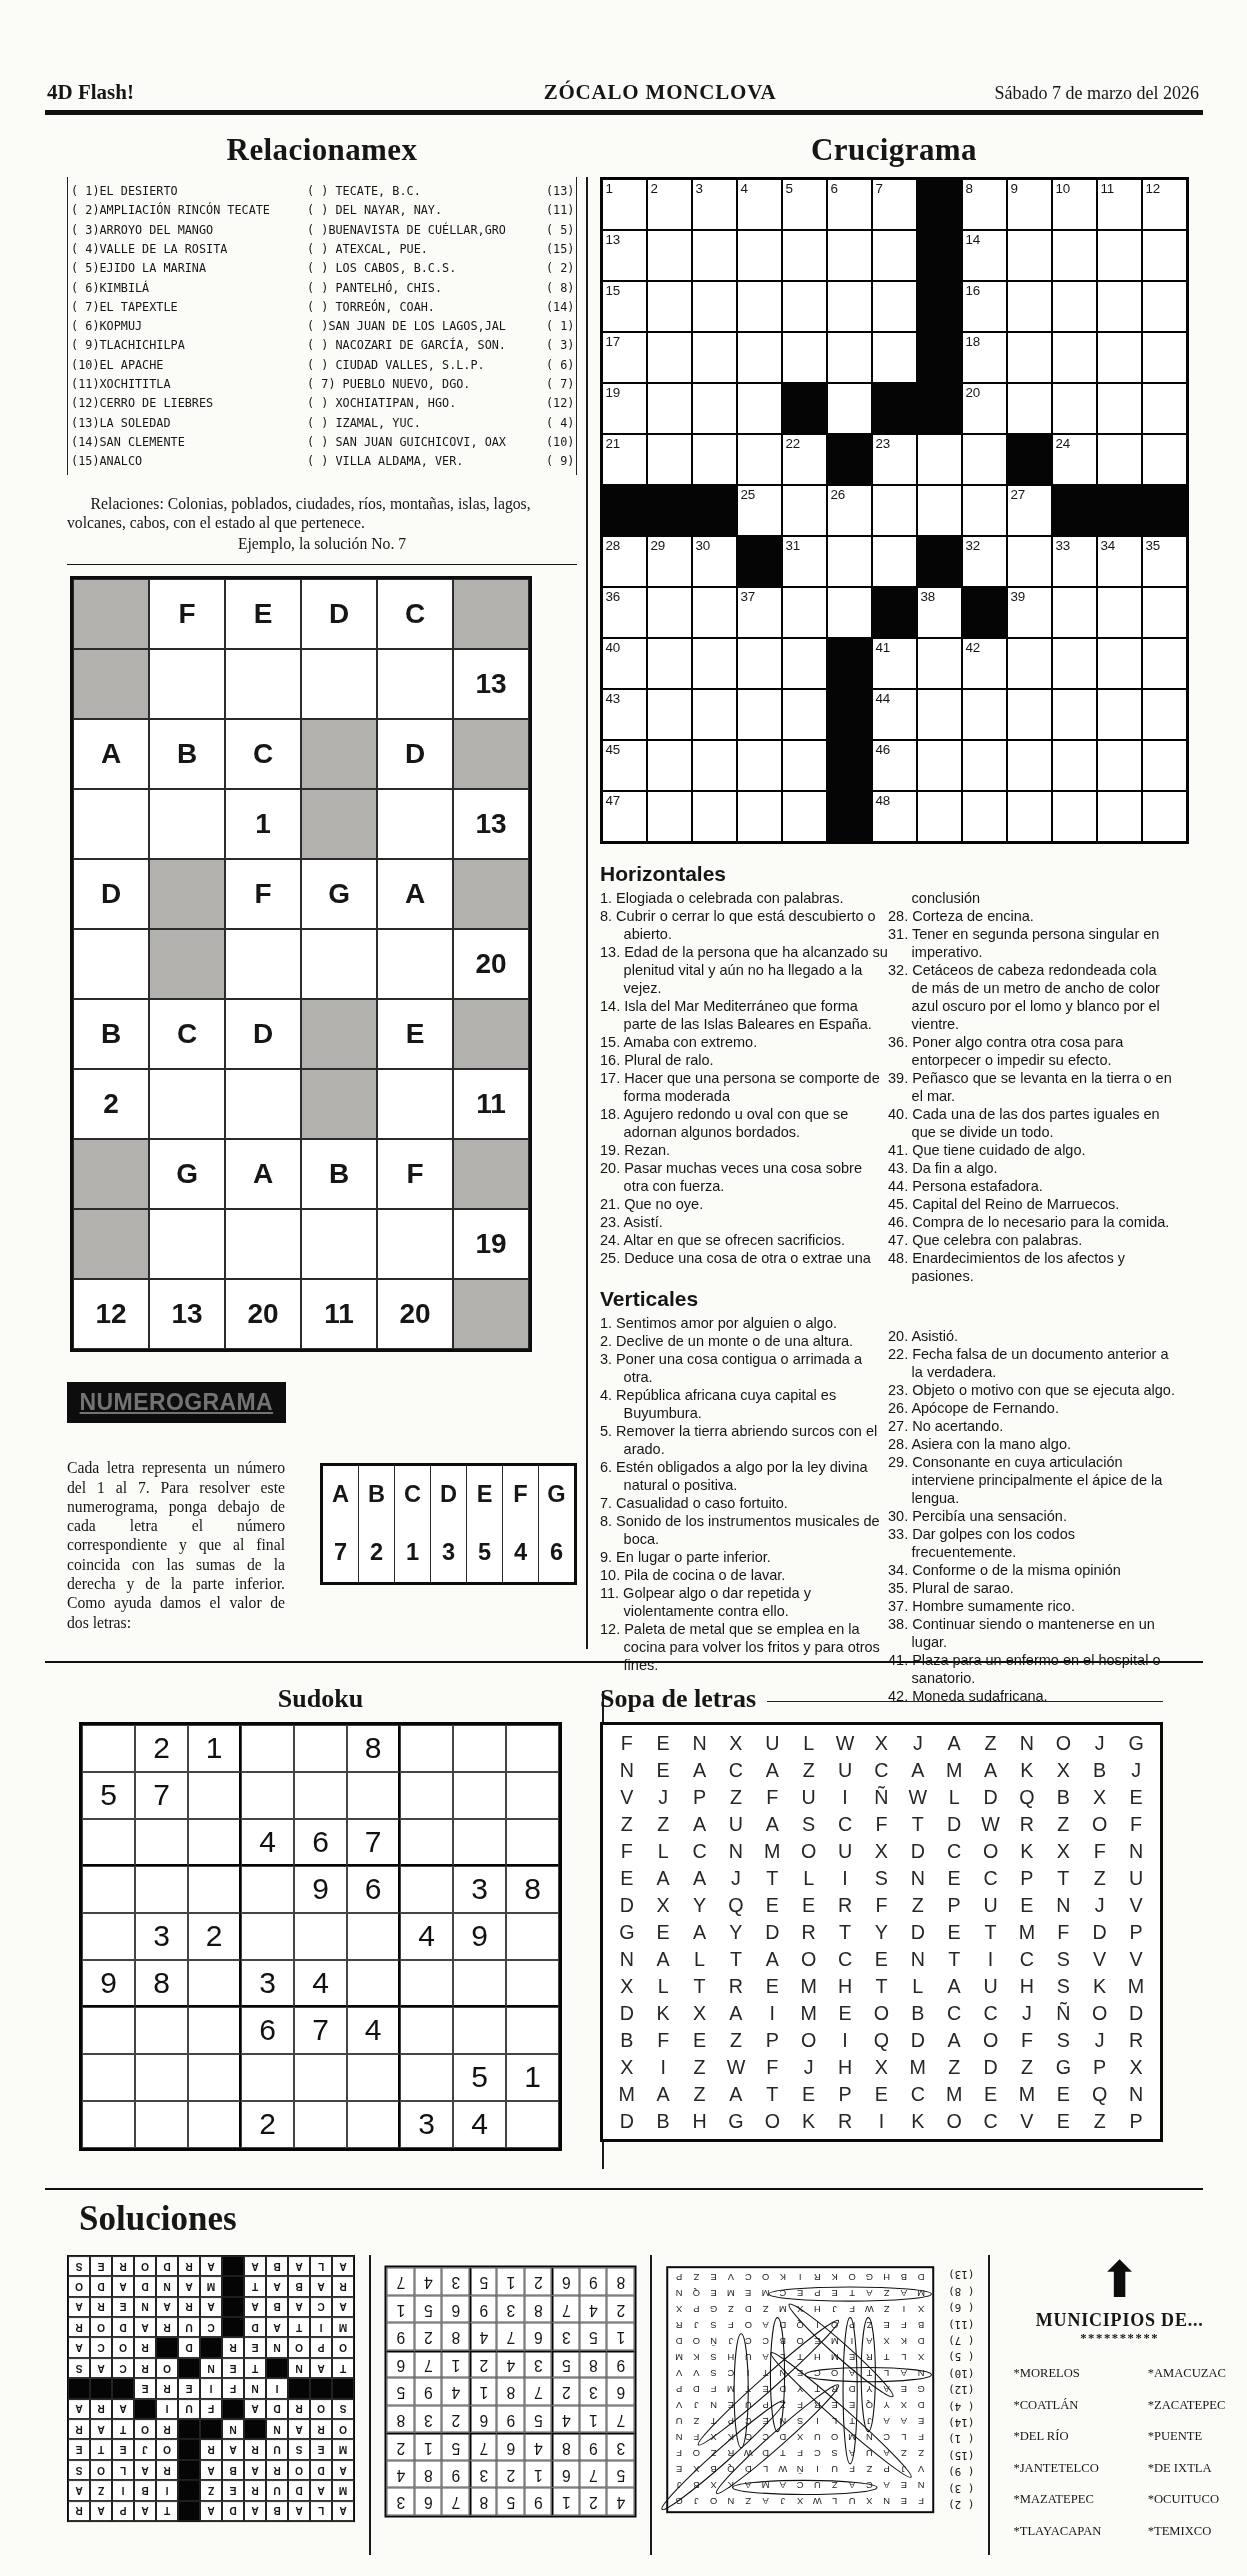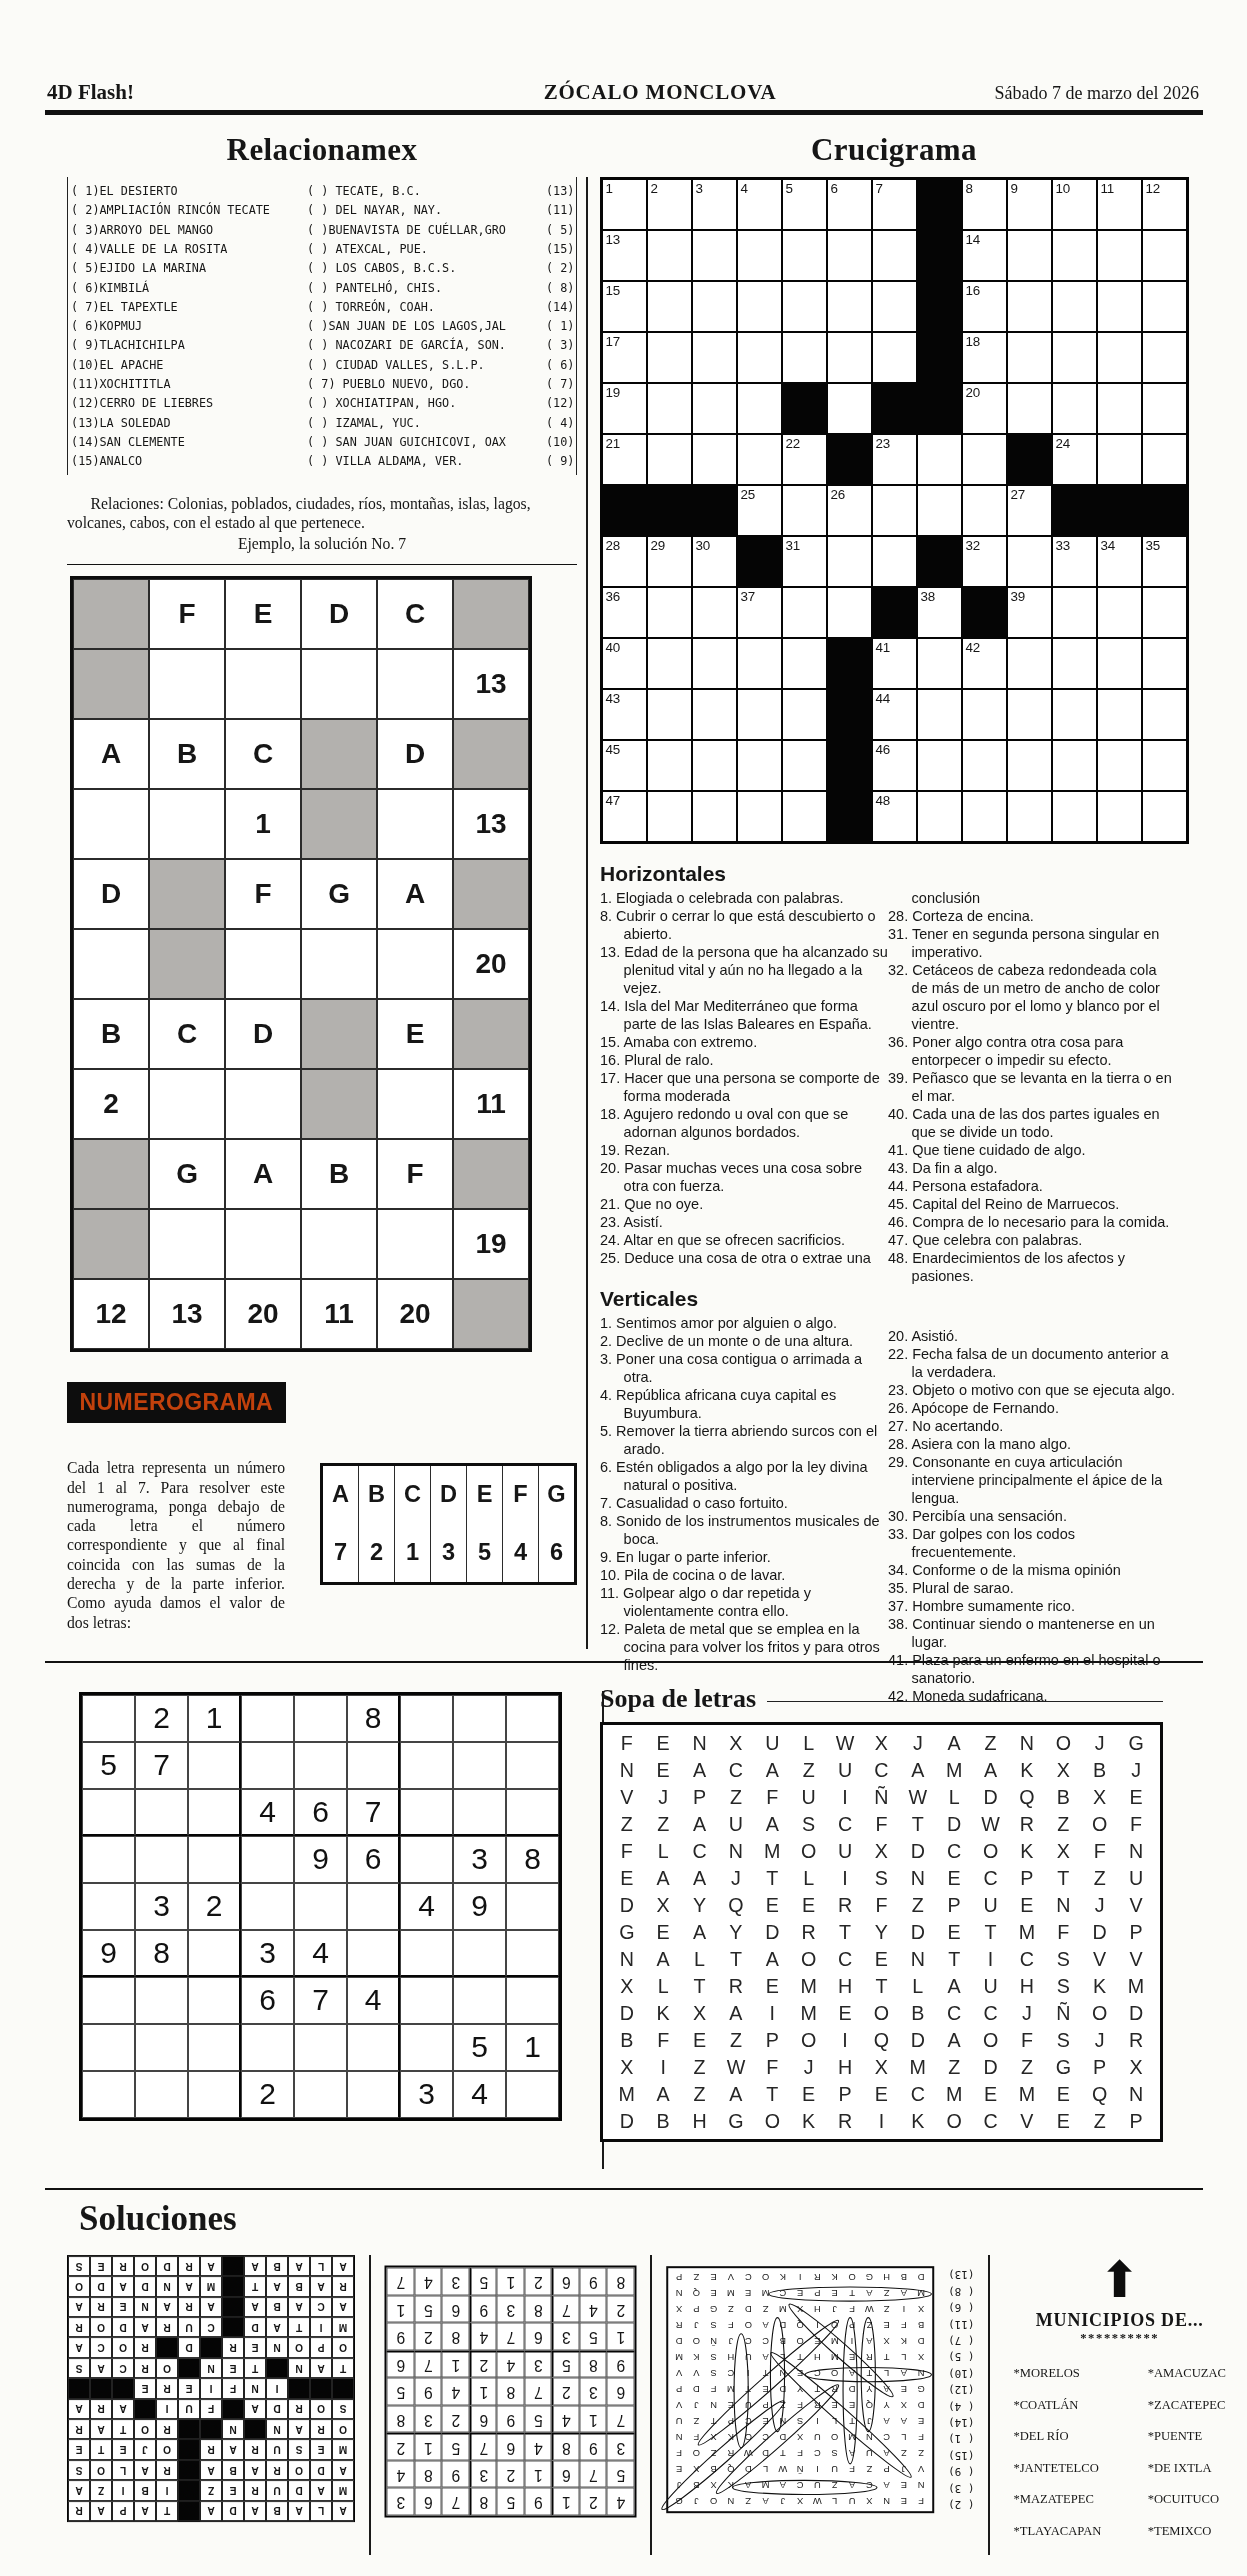--- a/index.html
+++ b/index.html
@@ -24,22 +24,22 @@
   .rx-ans{width:36px;text-align:right;}
   .rx-note{margin-top:19px;font:15.7px "Liberation Serif",serif;text-indent:23.6px;line-height:19.7px;}
   .rx-example{text-align:center;font:15.7px "Liberation Serif",serif;margin-top:1.6px;}
   .hrline{height:1.6px;background:#111;margin-top:11px;}
   
   #numerogrid{margin-top:11px;margin-left:3.1px;display:grid;grid-template-columns:repeat(6,76px);grid-auto-rows:70px;
               border:3.9px solid #0d0d0d;width:fit-content;background:#fff;}
   .ng-cell{border:1.6px solid #2b2b2b;display:flex;align-items:center;justify-content:center;
            font:bold 28px "Liberation Sans",sans-serif;background:#fff;}
   .ng-gray{background:#b3b1ae;}
-  .numero-label{display:inline-block;margin-top:30px;background:#0d0d0d;color:#c2410c;
-                font:bold 23px "Liberation Sans",sans-serif;padding:7px 12.6px;letter-spacing:0.4px;}
+  .numero-label{display:inline-block;margin-top:30px;background:#0d0d0d;color:#737373;
+                font:bold 23px "Liberation Sans",sans-serif;padding:7px 12.6px;letter-spacing:0.4px;text-decoration:underline;}
   .numero-flex{display:flex;margin-top:35px;gap:35px;}
   .numero-instr{width:237px;font:15.7px "Liberation Serif",serif;line-height:19.3px;text-align:justify;margin:0;}
   #letters-table{display:flex;border:3.9px solid #0d0d0d;height:116px;background:#fff;margin-top:4.7px;}
   .lt-col{width:35px;border-right:1.6px solid #2b2b2b;display:flex;flex-direction:column;justify-content:space-around;
           align-items:center;font:bold 23.6px "Liberation Sans",sans-serif;}
   .lt-col:last-child{border-right:none;}
   
   #right-col{left:600px;top:132px;width:588px;}
   #cruci-grid{margin-top:9.4px;display:grid;grid-template-columns:repeat(13,45px);grid-auto-rows:51px;
               border:2.4px solid #050505;width:fit-content;background:#fff;}
@@ -573,20 +573,21 @@
             <div class="clue">42. Moneda sudafricana.</div>
           </div>
       </div>
     </div>
   </div>
 
   <div class="abs rule" style="left:45px;top:1661px;width:1158px;height:1.6px;"></div>
   <div class="vline" style="left:602px;top:1691px;height:478px;"></div>
 
   <div class="abs" id="sudoku-block">
+    <div class="mid-title">Sudoku</div>
     <div id="sudoku-grid">
         <div class="sd-cell"></div>
         <div class="sd-cell">2</div>
         <div class="sd-cell sd-br">1</div>
         <div class="sd-cell"></div>
         <div class="sd-cell"></div>
         <div class="sd-cell sd-br">8</div>
         <div class="sd-cell"></div>
         <div class="sd-cell"></div>
         <div class="sd-cell"></div>

